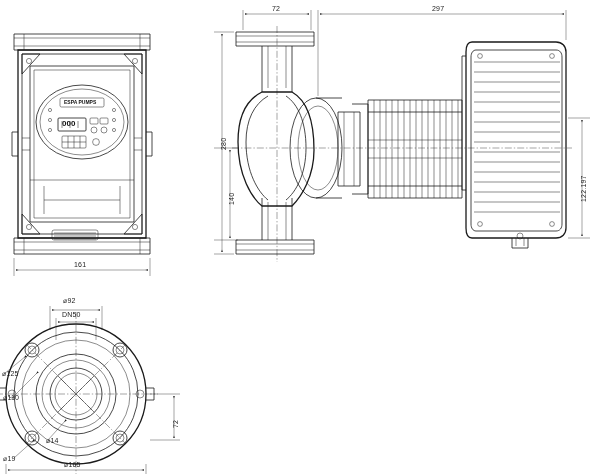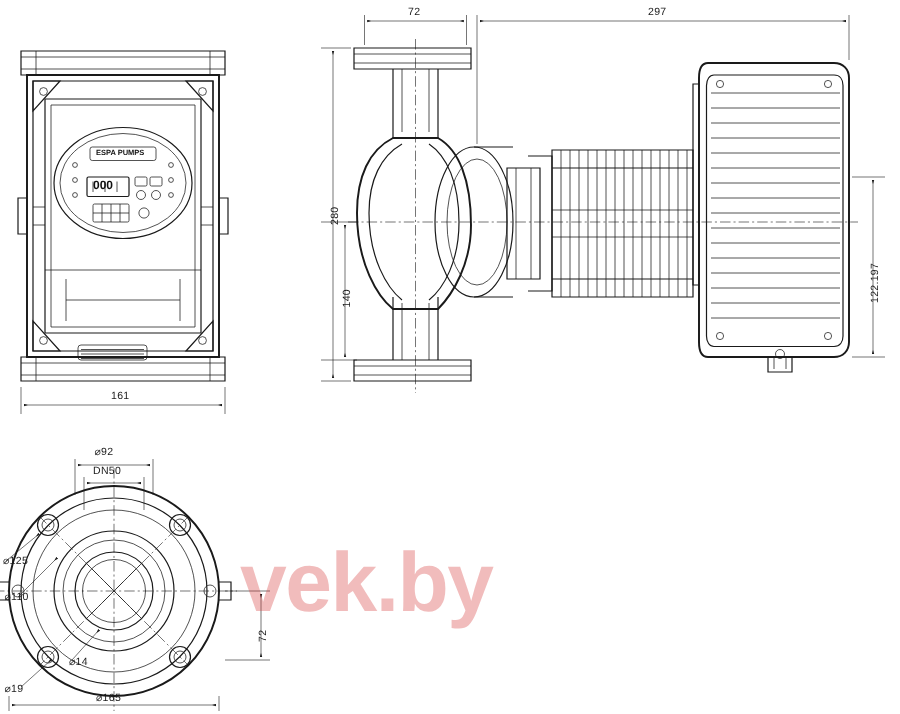--- a/index.html
+++ b/index.html
@@ -327,15 +327,14 @@
   <div class="dimtext" style="left:2px; top:370px;">⌀125</div>
   <div class="dimtext" style="left:3px; top:394px;">⌀110</div>
   <div class="dimtext" style="left:46px; top:437px;">⌀14</div>
   <div class="dimtext" style="left:3px; top:455px;">⌀19</div>
   <div class="dimtext" style="left:64px; top:461px;">⌀165</div>
   <div class="dimtext rot" style="left:172px; top:428px;">72</div>
 
   <div class="brandtext" style="left:64px; top:99px;">ESPA PUMPS</div>
   <div class="lcdnum" style="left:62px; top:119px;text-align:right;">000</div>
 
-  <div class="wm" style="left:160px; top:355px;">vek.by</div>
 
 </div>
 
 </body></html>

